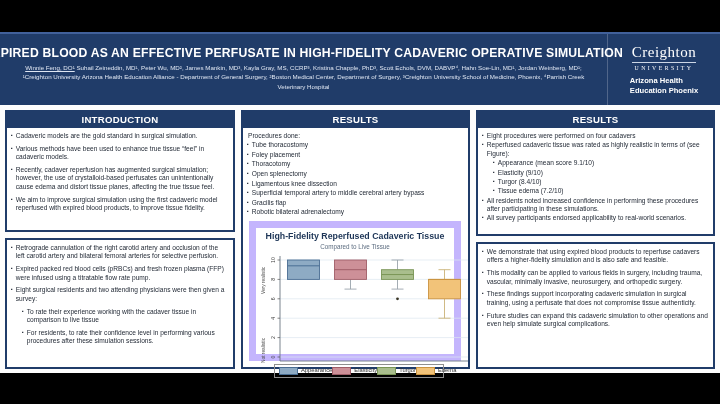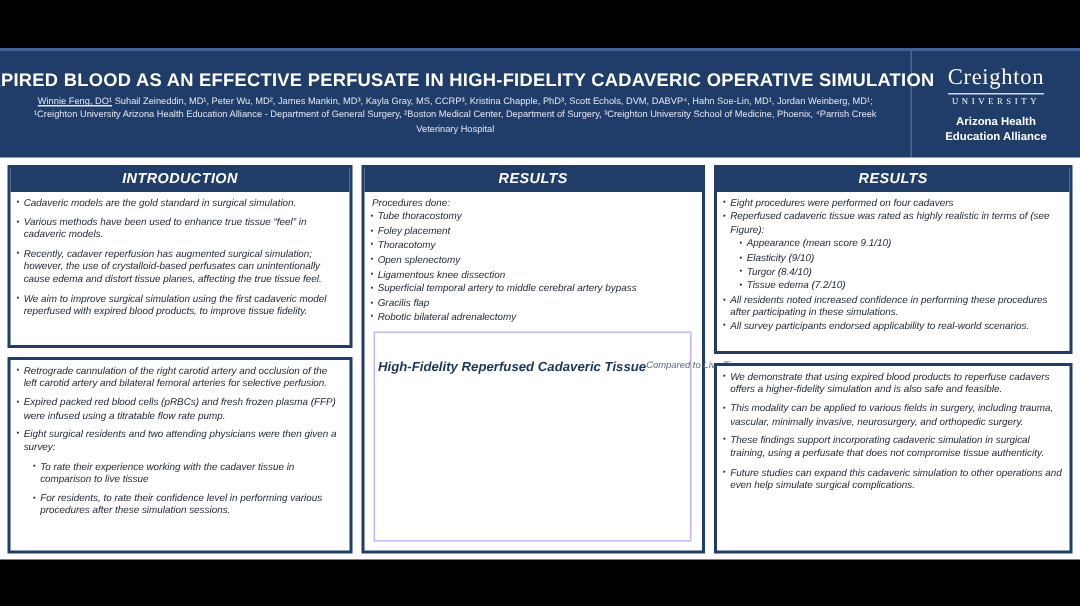--- a/index.html
+++ b/index.html
@@ -13,41 +13,41 @@
 
   
   .hdr{background:var(--navy,#203c69);border-top:2px solid #41619b;height:71px;display:flex;flex:none;}
   .hdr-main{flex:1;display:flex;flex-direction:column;align-items:center;justify-content:center;padding:2px 10px 4px;min-width:0;}
   .title{color:#fff;font-weight:bold;font-size:12.2px;letter-spacing:.2px;text-align:center;white-space:nowrap;}
   .authors{color:#dfe6f2;font-size:6.2px;line-height:1.5;text-align:center;margin-top:3px;max-width:588px;}
   .authors .lead{text-decoration:underline;}
   .logo{width:112px;flex:none;border-left:1px solid rgba(255,255,255,.22);display:flex;flex-direction:column;align-items:center;justify-content:center;color:#fff;padding-top:2px;}
   .logo-name{font-family:"Liberation Serif",serif;font-size:15px;letter-spacing:.5px;border-bottom:1px solid #cdd7e6;padding-bottom:1px;line-height:1.05;}
   .logo-univ{font-family:"Liberation Serif",serif;font-size:5.8px;letter-spacing:2.4px;margin-top:2px;}
-  .logo-org{font-size:7.6px;font-weight:bold;margin-top:5px;line-height:1.3;text-align:center;}
+  .logo-org{font-size:7.6px;font-weight:bold;margin-top:5px;line-height:1.3;text-align:left;}
 
   
   .pbody{flex:1;display:grid;grid-template-columns:230px 229px 1fr;gap:6px;padding:5px 5px 4px;min-height:0;}
   .col{display:flex;flex-direction:column;gap:6px;min-height:0;}
-  .section{border:2px solid var(--navy,#203c69);background:#fff;display:flex;flex-direction:column;min-height:0;font-style:italic;}
+  .section{border:2px solid var(--navy,#203c69);background:#fff;display:flex;flex-direction:column;min-height:0;}
   .sec-hdr{background:var(--navy,#203c69);color:#fff;font-weight:bold;font-size:9.6px;text-align:center;padding:2px 0 3px;letter-spacing:.3px;flex:none;}
   .sec-body{padding:4px 5px 3px 4px;font-size:6.6px;line-height:1.27;color:var(--text,#1d2531);flex:1;min-height:0;display:flex;flex-direction:column;}
   .h115{height:118px;flex:none;}
   .h122{height:122px;flex:none;}
   .grow{flex:1;}
 
   .bullet-item{display:flex;gap:3px;}
   .loose .bullet-item{margin-bottom:4.5px;}
   .tight .bullet-item{margin-bottom:1.2px;}
   .bullet-item.level2{margin-left:11px;}
   .bullet-marker{flex:none;font-size:5px;line-height:inherit;}
   .list-intro{margin:0 0 1px 1px;}
 
   
-  .chart-panel{border:1px solid #c4b5fd;background:#fff;margin:3px 2px 3px 2px;padding:17px 2px 2px;flex:1;display:flex;flex-direction:row;min-height:0;}
+  .chart-panel{border:7px solid #c4b5fd;background:#fff;margin:3px 2px 3px 2px;padding:3px 2px 2px;flex:1;display:flex;flex-direction:column;min-height:0;}
   .chart-title{text-align:center;color:#1d3557;font-weight:bold;font-size:8.8px;flex:none;}
   .chart-subtitle{text-align:center;color:#5d6d80;font-size:6.3px;margin-top:1px;flex:none;}
   .chart-svg{flex:none;display:block;margin-top:1px;}
   .legend{display:flex;border:1px solid #8f8f8f;margin:auto 8px 1px 16px;padding:2px 4px;justify-content:space-between;align-items:center;flex:none;}
   .legend-item{display:flex;align-items:center;gap:3px;}
   .legend-swatch{width:17px;height:6px;border:1px solid;}
   .legend-label{font-size:5.8px;color:#333;}
 </style>
 </head>
 <body>
@@ -61,21 +61,21 @@
     <div class="hdr">
       <div class="hdr-main">
         <div class="title">EXPIRED BLOOD AS AN EFFECTIVE PERFUSATE IN HIGH-FIDELITY CADAVERIC OPERATIVE SIMULATION</div>
         <div class="authors"><span class="lead">Winnie Feng, DO¹</span><span> Suhail Zeineddin, MD¹, Peter Wu, MD², James Mankin, MD³, Kayla Gray, MS, CCRP³, Kristina Chapple, PhD³, Scott Echols, DVM, DABVP⁴, Hahn Soe-Lin, MD¹, Jordan Weinberg, MD¹; ¹Creighton University Arizona Health Education Alliance - Department of General Surgery, ²Boston Medical Center, Department of Surgery, ³Creighton University School of Medicine, Phoenix, ⁴Parrish Creek Veterinary Hospital</span></div>
       </div>
       <div class="logo">
         <div class="logo-name">Creighton</div>
         <div class="logo-univ">UNIVERSITY</div>
         <div class="logo-org">
           <div>Arizona Health</div>
-          <div>Education Alliance</div>
+          <div>Education Phoenix</div>
         </div>
       </div>
     </div>
 
     <div class="pbody">
 
       <div class="col">
         <div class="section h115">
           <div class="sec-hdr">INTRODUCTION</div>
           <div class="sec-body loose">

